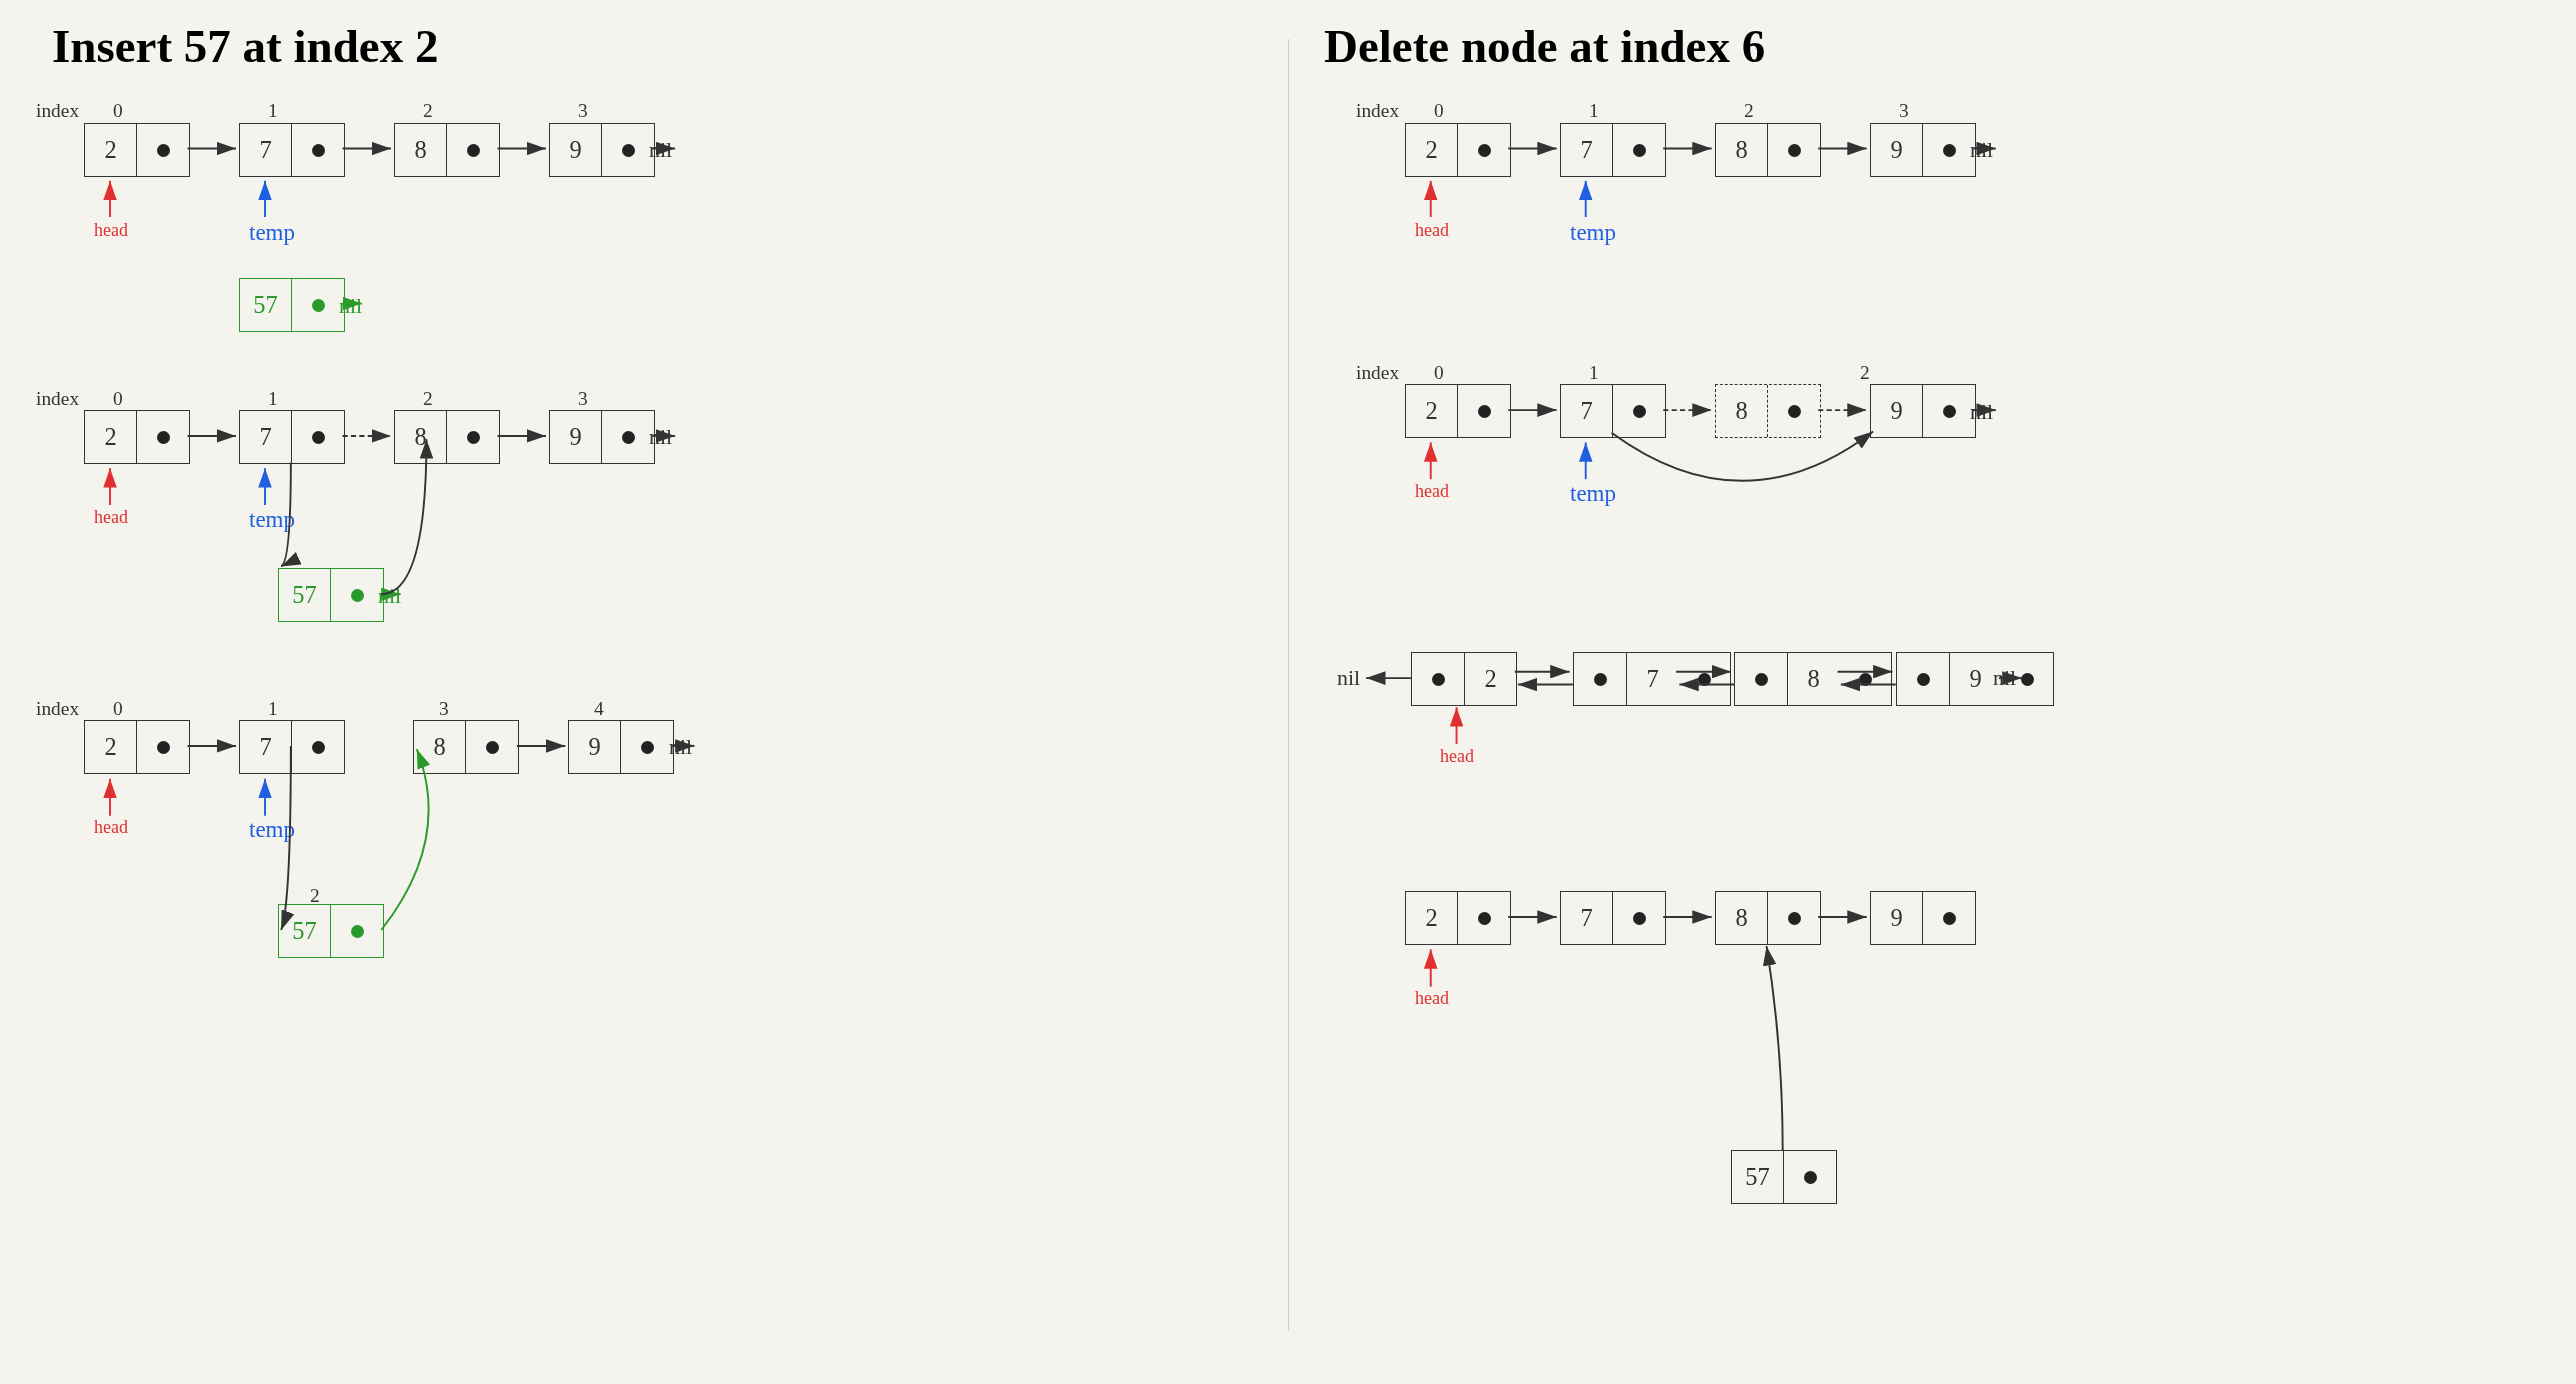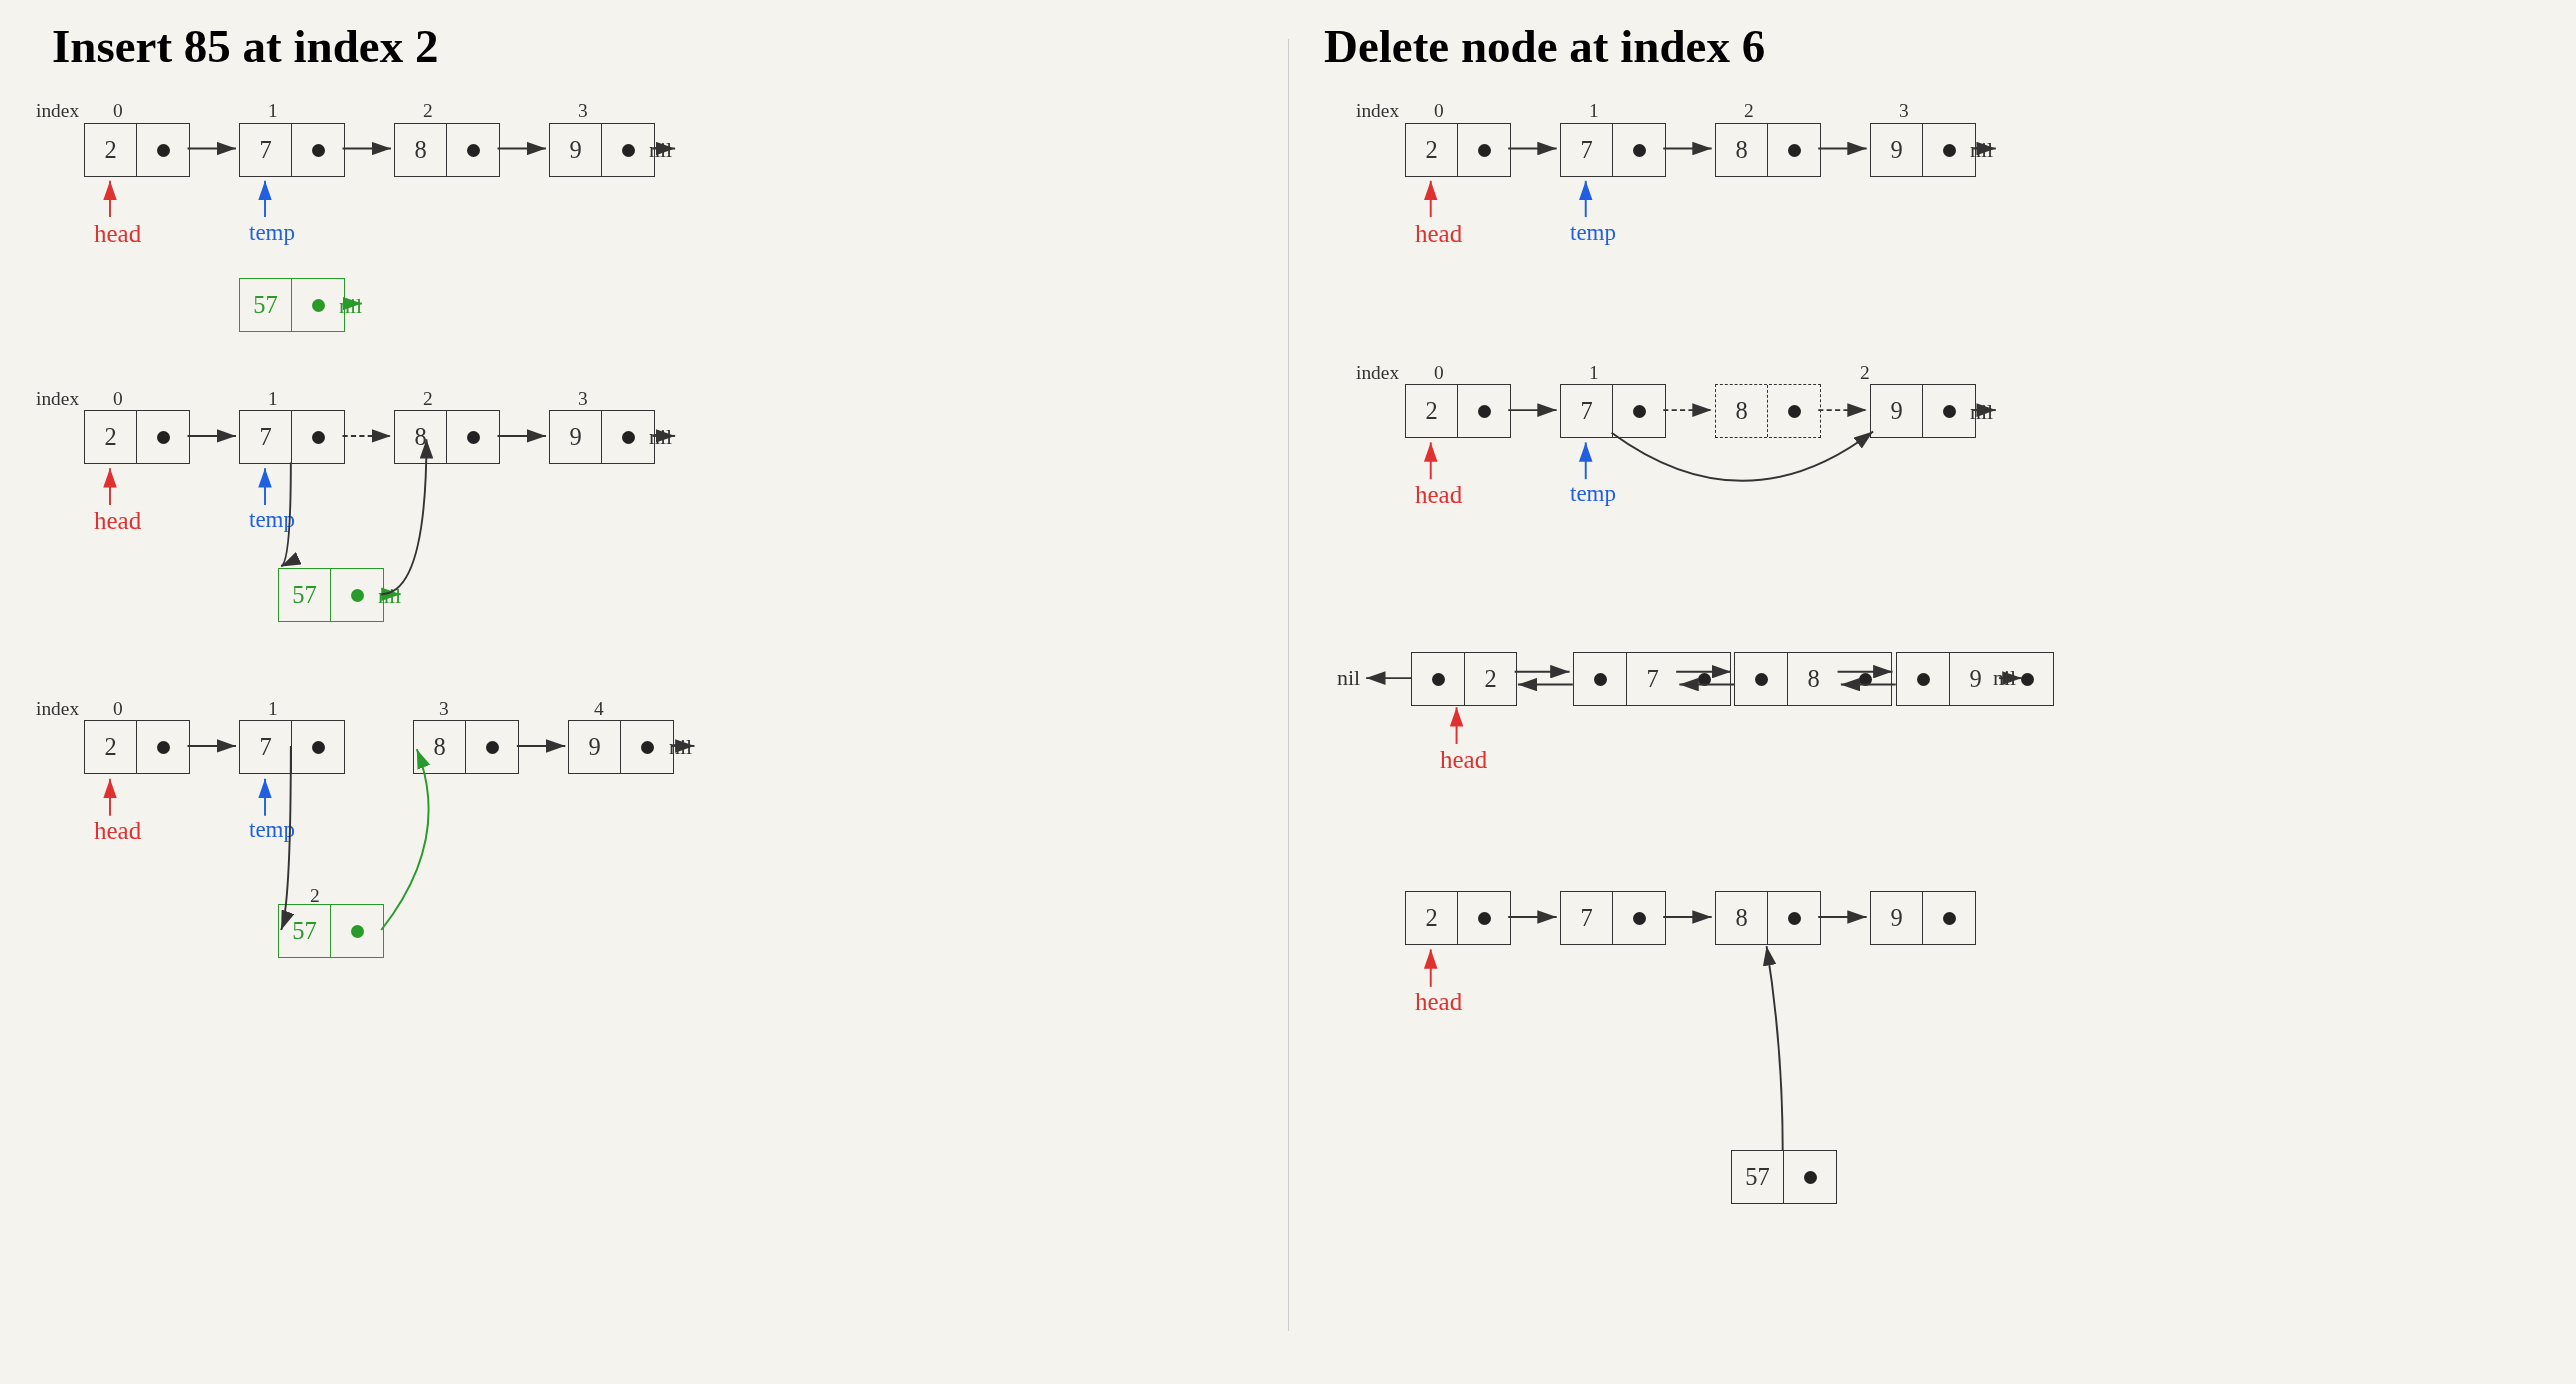--- a/index.html
+++ b/index.html
@@ -91,21 +91,21 @@
 
     .nil-text {
       font-family: 'Comic Sans MS', cursive;
       font-size: 22px;
       color: #333;
       position: absolute;
     }
 
     .head-label {
       font-family: 'Comic Sans MS', cursive;
-      font-size: 25px;
+      font-size: 18px;
       color: #e03030;
       position: absolute;
     }
 
     .temp-label {
       font-family: 'Comic Sans MS', cursive;
       font-size: 23px;
       color: #2060e0;
       position: absolute;
     }
@@ -114,21 +114,21 @@
       position: absolute;
       border-left: 1.3px solid #ccc;
       top: 39px;
       height: 1292px;
       left: 1288px;
     }
   </style>
 </head>
 <body>
 
-<div class="title handwritten" style="left:52px; top:19.4px;">Insert 85 at index 2</div>
+<div class="title handwritten" style="left:52px; top:19.4px;">Insert 57 at index 2</div>
 <div class="title handwritten" style="left:1324px; top:19.4px;">Delete node at index 6</div>
 
 <div class="section-line"></div>
 
 <div class="index-label" style="left:36px; top:100px;">index</div>
 <div class="index-label" style="left:113px; top:100px;">0</div>
 <div class="index-label" style="left:268px; top:100px;">1</div>
 <div class="index-label" style="left:423px; top:100px;">2</div>
 <div class="index-label" style="left:578px; top:100px;">3</div>
 

